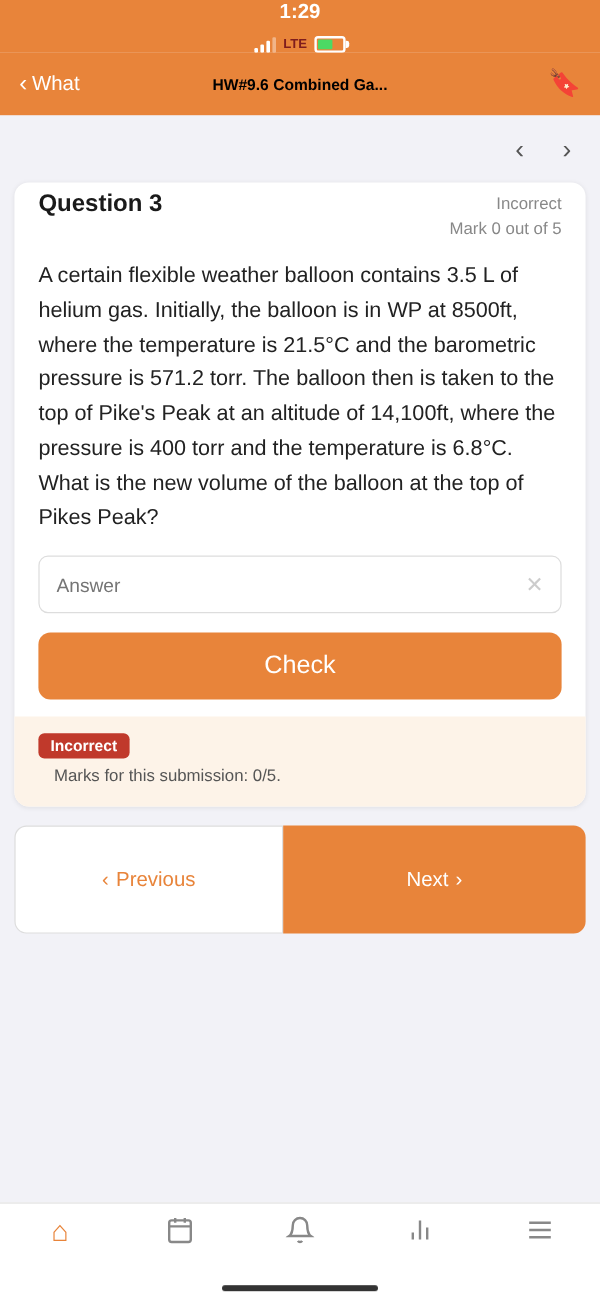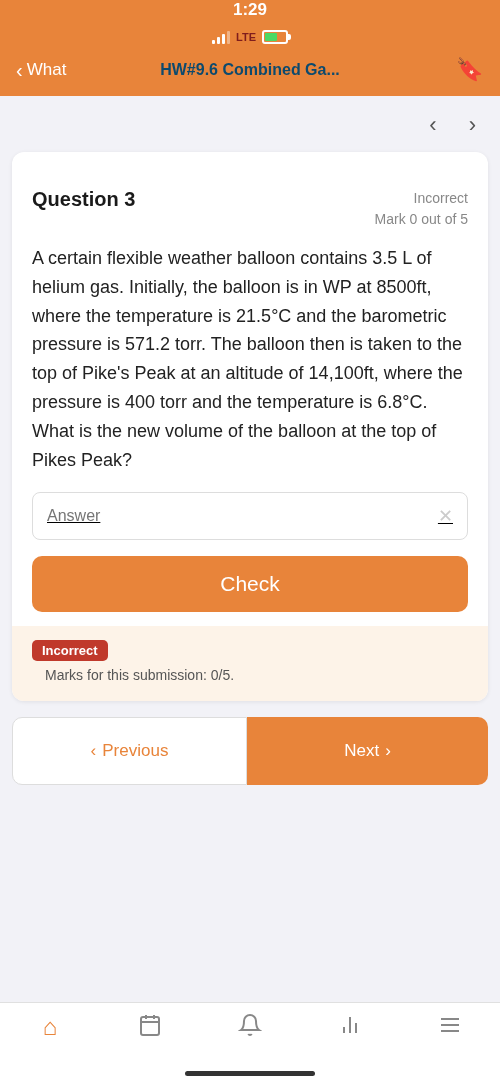--- a/index.html
+++ b/index.html
@@ -96,22 +96,22 @@
     }
     .nav-back-chevron {
       font-size: 20px;
       color: white;
       line-height: 1;
     }
     .nav-title {
       position: absolute;
       left: 50%;
       transform: translateX(-50%);
-      color: #0c4a6e;
-      font-size: 16px;
+      color: #000000;
+      font-size: 13px;
       font-weight: 600;
       white-space: nowrap;
     }
     .nav-bookmark {
       margin-left: auto;
       color: white;
       font-size: 22px;
     }
 
     
@@ -126,21 +126,21 @@
       color: #555;
       cursor: pointer;
       padding: 4px 8px;
     }
 
     
     .card {
       background: white;
       margin: 4px 12px 16px;
       border-radius: 12px;
-      padding: 36px 20px 0;
+      padding: 7px 20px 0;
       box-shadow: 0 1px 4px rgba(0,0,0,0.08);
     }
     .card-header {
       display: flex;
       justify-content: space-between;
       align-items: flex-start;
       margin-bottom: 14px;
     }
     .question-label {
       font-size: 20px;
@@ -163,24 +163,23 @@
       font-size: 15px;
       color: #333;
       margin-bottom: 8px;
       font-weight: 500;
     }
     .answer-input-wrapper {
       border: 1px solid #ddd;
       border-radius: 8px;
       padding: 12px 14px;
       display: flex;
-      align-items: center;
+      align-items: flex-end;
       justify-content: space-between;
       margin-bottom: 16px;
-      text-decoration: underline;
     }
     .answer-input {
       border: none;
       outline: none;
       font-size: 16px;
       color: #bbb;
       flex: 1;
       background: transparent;
     }
     .clear-icon {
@@ -243,21 +242,21 @@
       display: flex;
       align-items: center;
       justify-content: center;
       gap: 6px;
     }
     .next-button {
       flex: 1;
       background: #E8843A;
       border: none;
       border-radius: 0 10px 10px 0;
-      padding: 24px;
+      padding: 35px;
       font-size: 17px;
       color: white;
       cursor: pointer;
       display: flex;
       align-items: center;
       justify-content: center;
       gap: 6px;
     }
 
     

